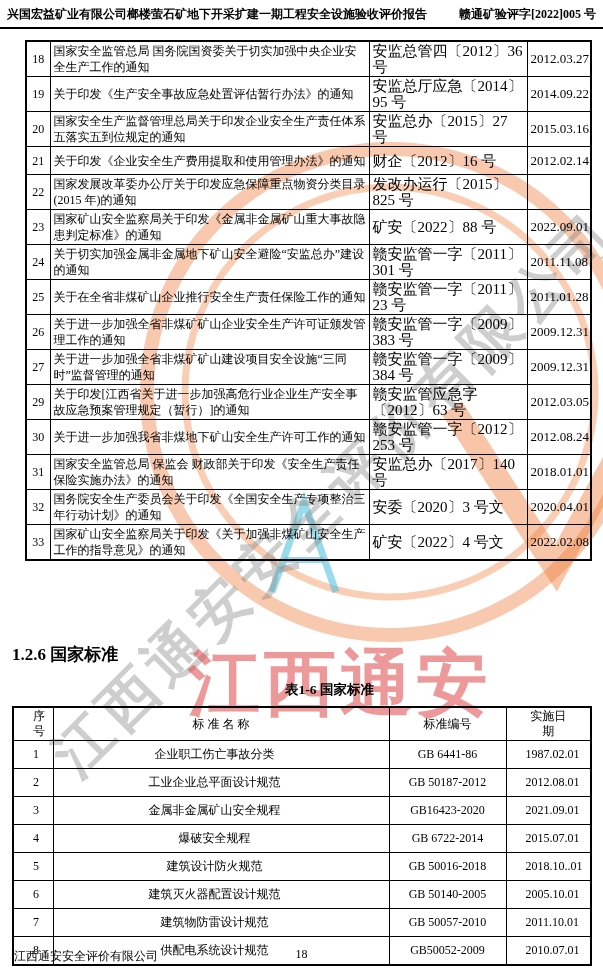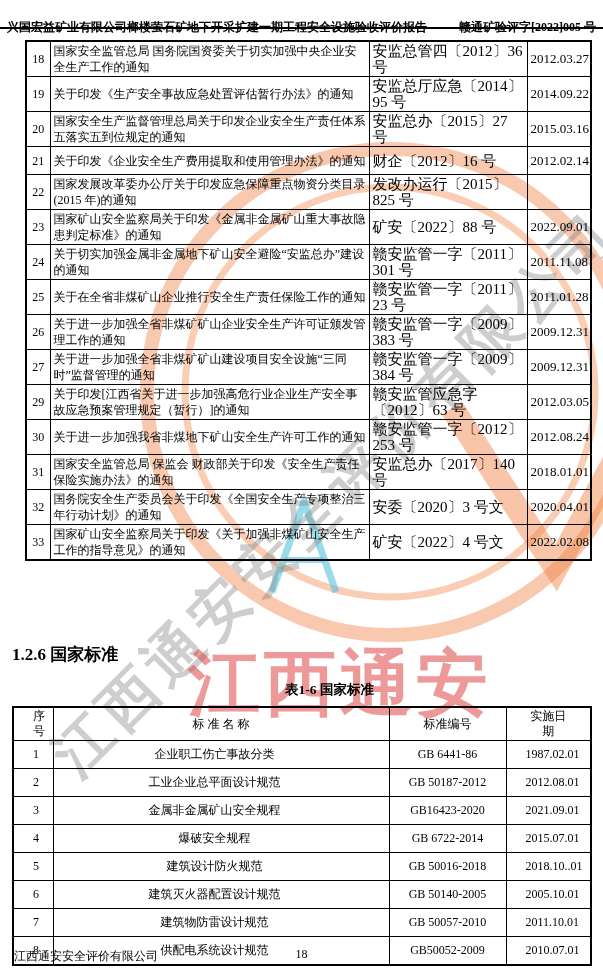--- a/index.html
+++ b/index.html
@@ -2,21 +2,21 @@
 <html><head>
 <meta charset="utf-8">
 <style>
   html,body{margin:0;padding:0;background:#888;}
   .page{
     position:relative;width:603px;height:968px;margin:0 auto;background:#ffffff;
     font-family:"Liberation Serif","DejaVu Serif",serif;color:#000;overflow:hidden;
   }
   
   .hdr{position:absolute;left:7px;right:7px;top:6px;display:flex;justify-content:space-between;
-       font-size:12px;font-weight:bold;z-index:1;margin-top:13px;}
+       font-size:12px;font-weight:bold;z-index:1;}
   .hdr-left{max-width:440px;}
   .hdr-rule{position:absolute;left:0;right:0;top:27px;border-top:2px solid #000;z-index:1;}
   
   table{border-collapse:collapse;table-layout:fixed;background:transparent;}
   td,th{border:1px solid #000;font-weight:normal;overflow:hidden;}
   .t1{position:absolute;left:25px;top:40px;width:565px;font-size:12px;z-index:1;border:2px solid #000;}
   .t1 td{padding:1px 3px;line-height:16px;vertical-align:middle;height:25px;}
   .t1 td.c-no{text-align:center;padding:1px 0;}
   .t1 td.c-doc{font-size:15px;margin-left:33px;}
   .t1 td.c-date{text-align:right;font-size:13px;}

